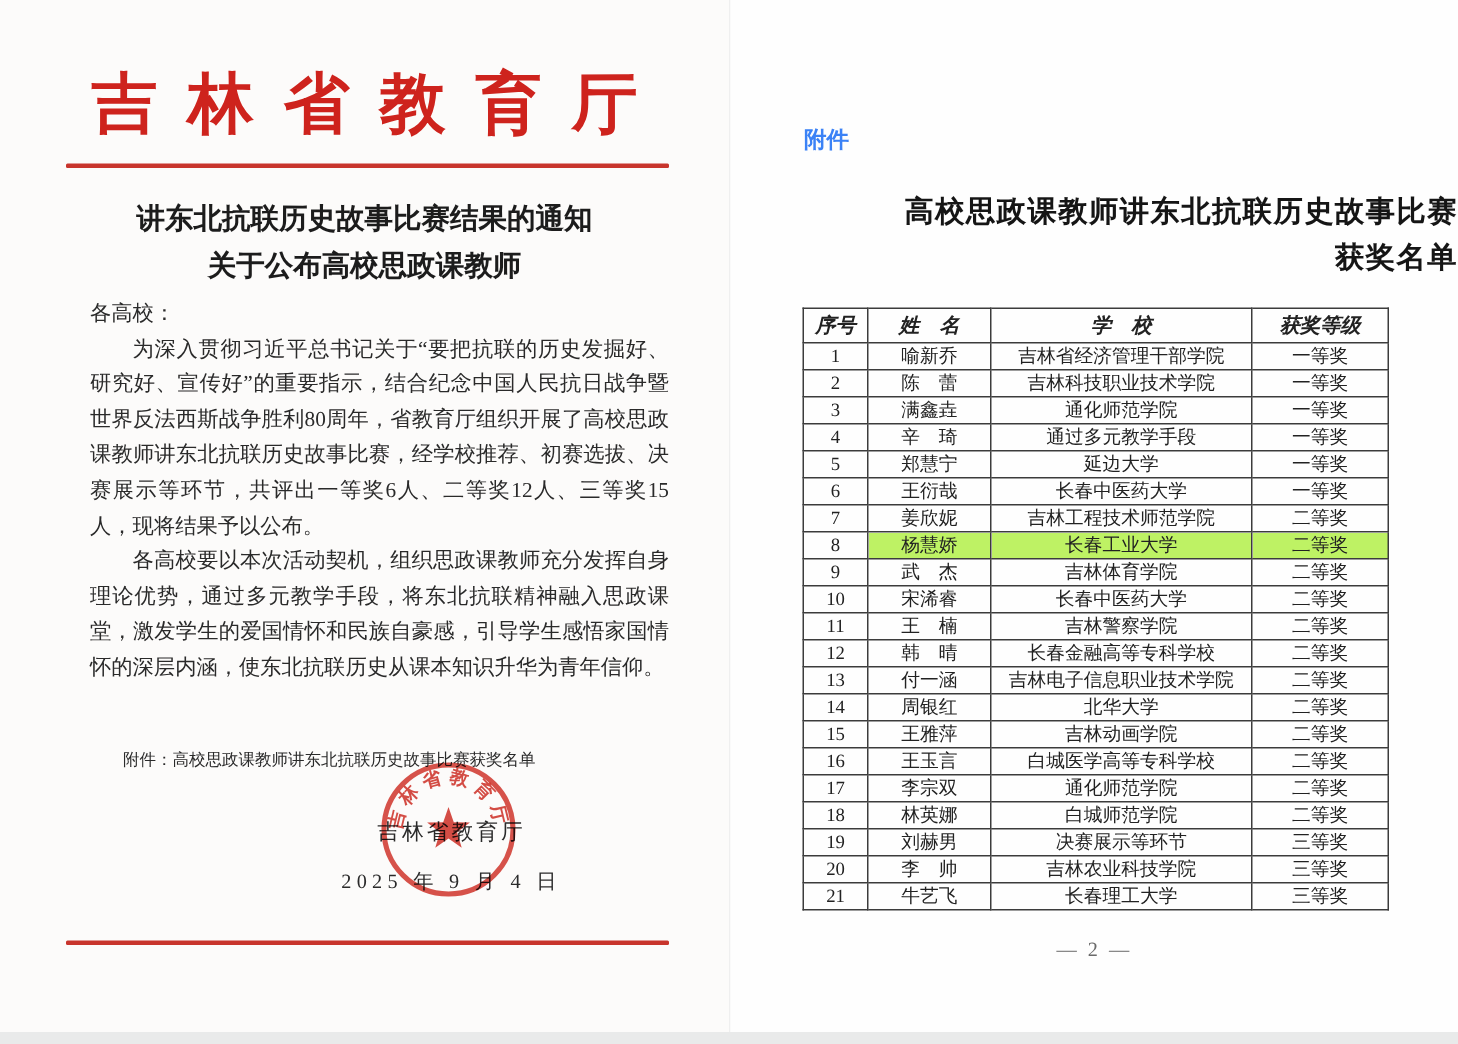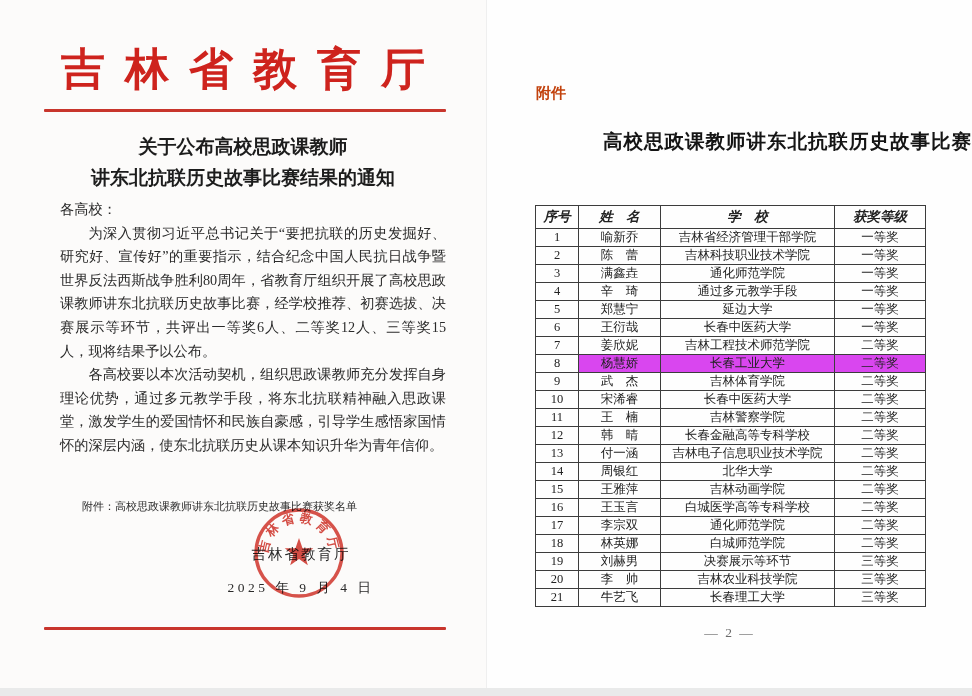--- a/index.html
+++ b/index.html
@@ -24,48 +24,48 @@
     font-size:11px; color:#2a2a2a; padding-left:2em; }
   .signer-block { position:absolute; left:211px; top:545px; width:180px; text-align:center; color:#2a2a2a; }
   .signer-name { font-size:14.5px; letter-spacing:2px; }
   .issue-date { margin-top:15px; font-size:13.5px; letter-spacing:3.5px; white-space:nowrap; }
   .seal { position:absolute; left:242px; top:496px; width:114px; height:114px;
     mix-blend-mode:multiply; opacity:.92; }
 
   
   .page-seam { position:absolute; left:486px; top:0; width:1px; height:696px; background:#efefef; }
   .page-right { position:absolute; left:487px; top:0; width:485px; height:696px; background:#fefefe; }
-  .attach-label { position:absolute; left:49px; top:84px; font-size:15px; font-weight:bold; color:#c2410c; }
+  .attach-label { position:absolute; left:49px; top:84px; font-size:15px; font-weight:bold; color:#3b82f6; }
   .award-title { position:absolute; top:126px; left:0; width:100%; text-align:right;
     font-size:19.5px; font-weight:bold; color:#151515; line-height:31px; letter-spacing:1px; }
   table.award { position:absolute; left:48px; top:205px; width:390px;
     border-collapse:collapse; table-layout:fixed; }
   table.award th, table.award td { border:1px solid #3c3c3c; text-align:center;
     vertical-align:middle; color:#222; overflow:hidden; white-space:nowrap; }
   table.award th { height:23px; font-size:13.5px; font-weight:bold;font-style:italic; }
   table.award td { height:18px; font-size:12.5px; padding:0 1px; }
   .col-no { width:43px; } .col-name { width:82px; } .col-school { width:174px; } .col-award { width:91px; }
-  tr.hl td.hl-cell { background:#d946ef; }
+  tr.hl td.hl-cell { background:#bef264; }
   .page-number { position:absolute; top:625px; left:0; width:100%; text-align:center;
     font-size:13.5px; color:#6a6a6a; letter-spacing:2px; }
 
   .bottom-strip { position:absolute; left:0; bottom:0; width:972px; height:8px; background:#e9eaea; }
 </style>
 </head>
 <body>
 
 <div class="canvas">
 
   <div class="page-left">
     <div class="agency-title">吉林省教育厅</div>
     <div class="rule rule-top"></div>
 
     <div class="notice-title">
+      <div>讲东北抗联历史故事比赛结果的通知</div>
       <div>关于公布高校思政课教师</div>
-      <div>讲东北抗联历史故事比赛结果的通知</div>
     </div>
 
     <div class="doc-body">
       <p>各高校：</p>
       <p class="ind">为深入贯彻习近平总书记关于“要把抗联的历史发掘好、研究好、宣传好”的重要指示，结合纪念中国人民抗日战争暨世界反法西斯战争胜利80周年，省教育厅组织开展了高校思政课教师讲东北抗联历史故事比赛，经学校推荐、初赛选拔、决赛展示等环节，共评出一等奖6人、二等奖12人、三等奖15人，现将结果予以公布。</p>
       <p class="ind">各高校要以本次活动契机，组织思政课教师充分发挥自身理论优势，通过多元教学手段，将东北抗联精神融入思政课堂，激发学生的爱国情怀和民族自豪感，引导学生感悟家国情怀的深层内涵，使东北抗联历史从课本知识升华为青年信仰。</p>
     </div>
 
     <div class="attachment-line">附件：高校思政课教师讲东北抗联历史故事比赛获奖名单</div>
 
@@ -86,20 +86,21 @@
     <div class="rule rule-bottom"></div>
   </div>
 
   <div class="page-seam"></div>
 
   <div class="page-right">
     <div class="attach-label">附件</div>
 
     <div class="award-title">
       <div>高校思政课教师讲东北抗联历史故事比赛</div>
+      <div>获奖名单</div>
     </div>
 
     <table class="award">
       <colgroup>
         <col class="col-no">
           <col class="col-name">
           <col class="col-school">
           <col class="col-award">
       </colgroup>
       <thead>

